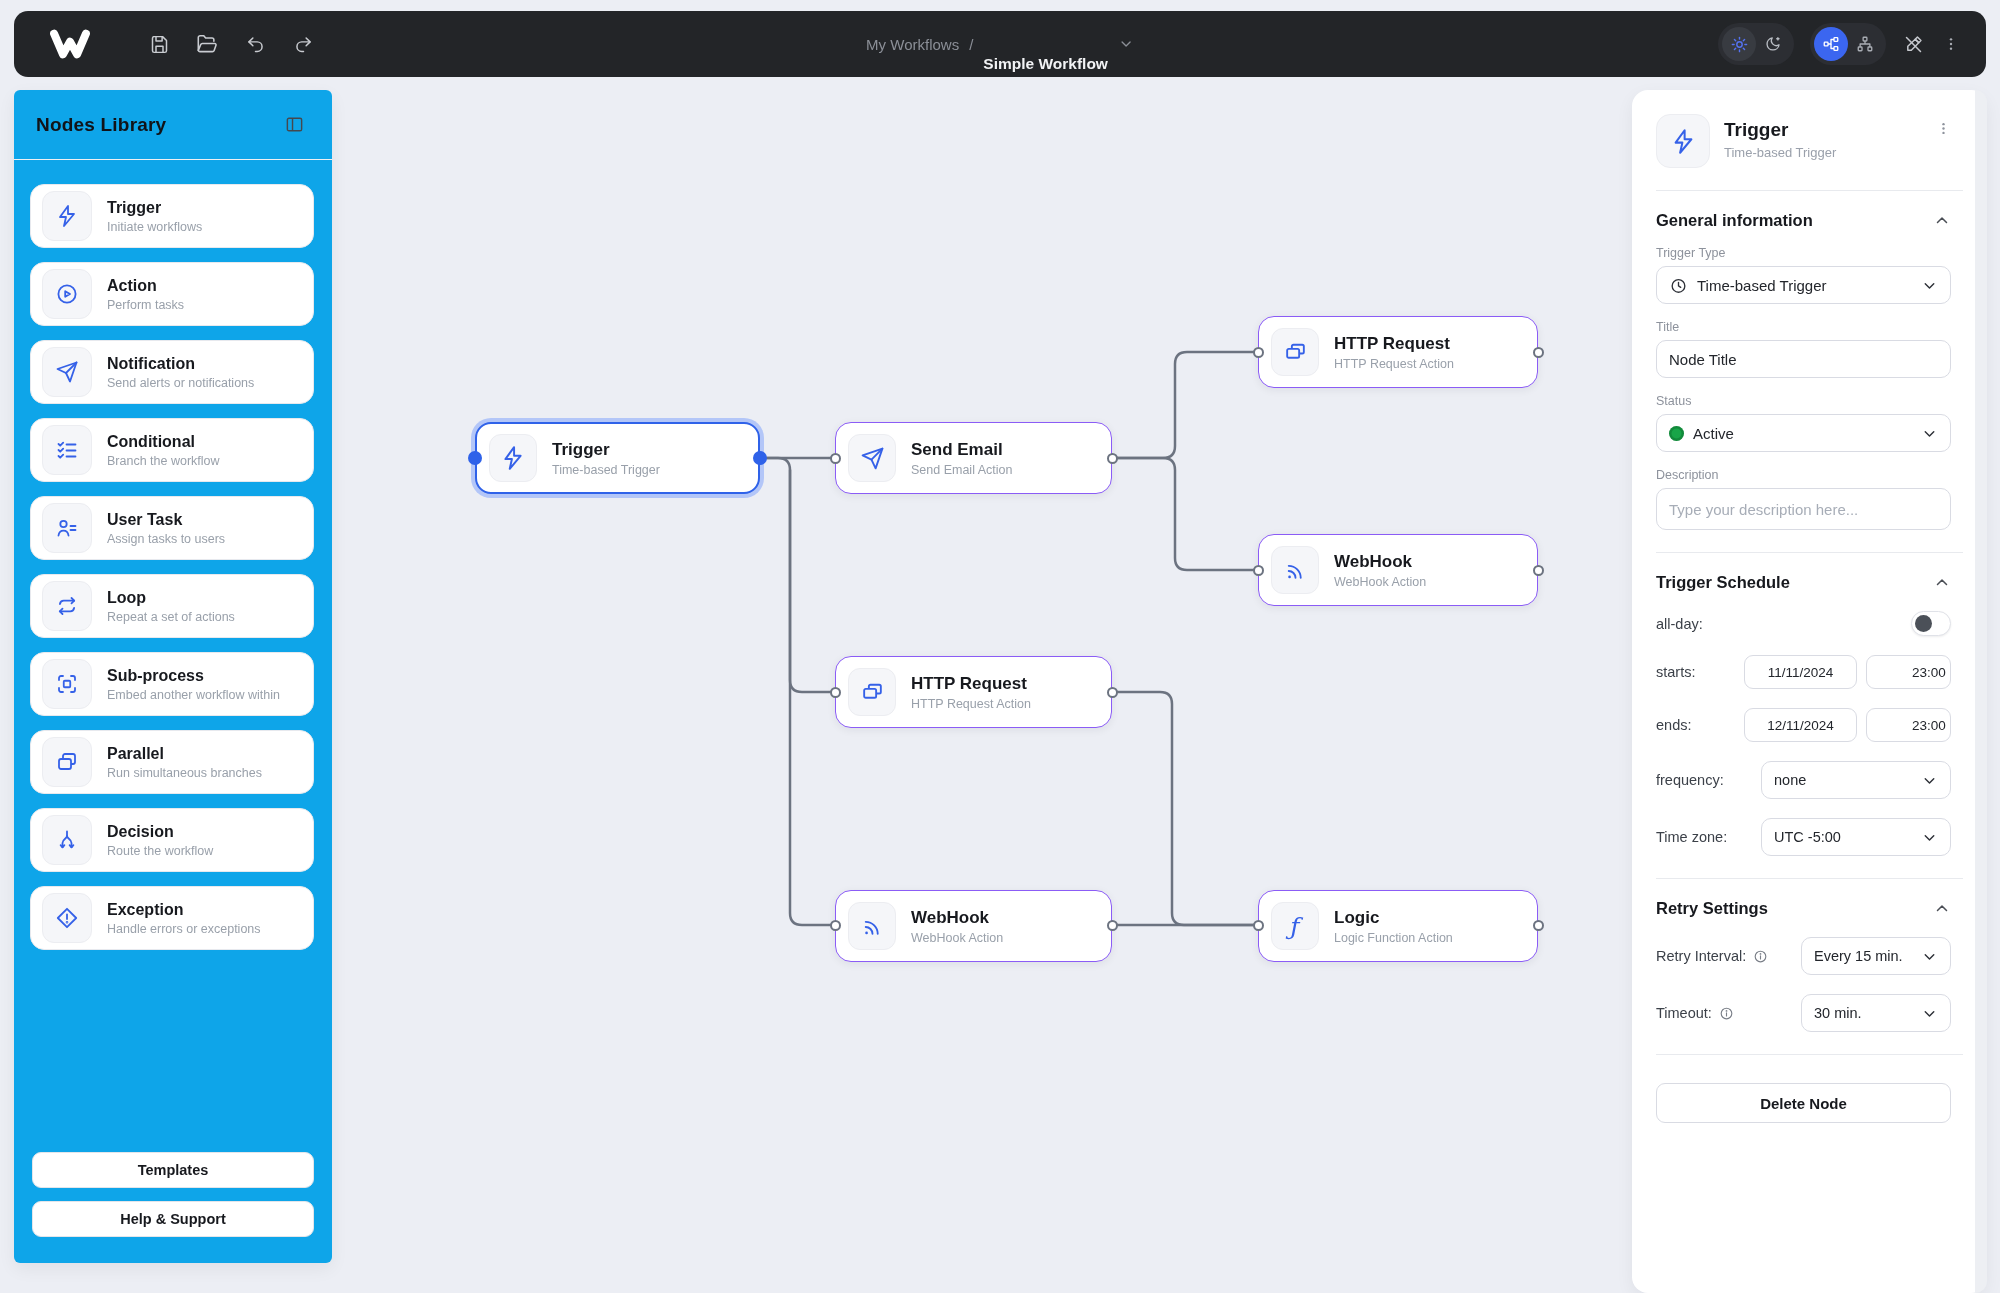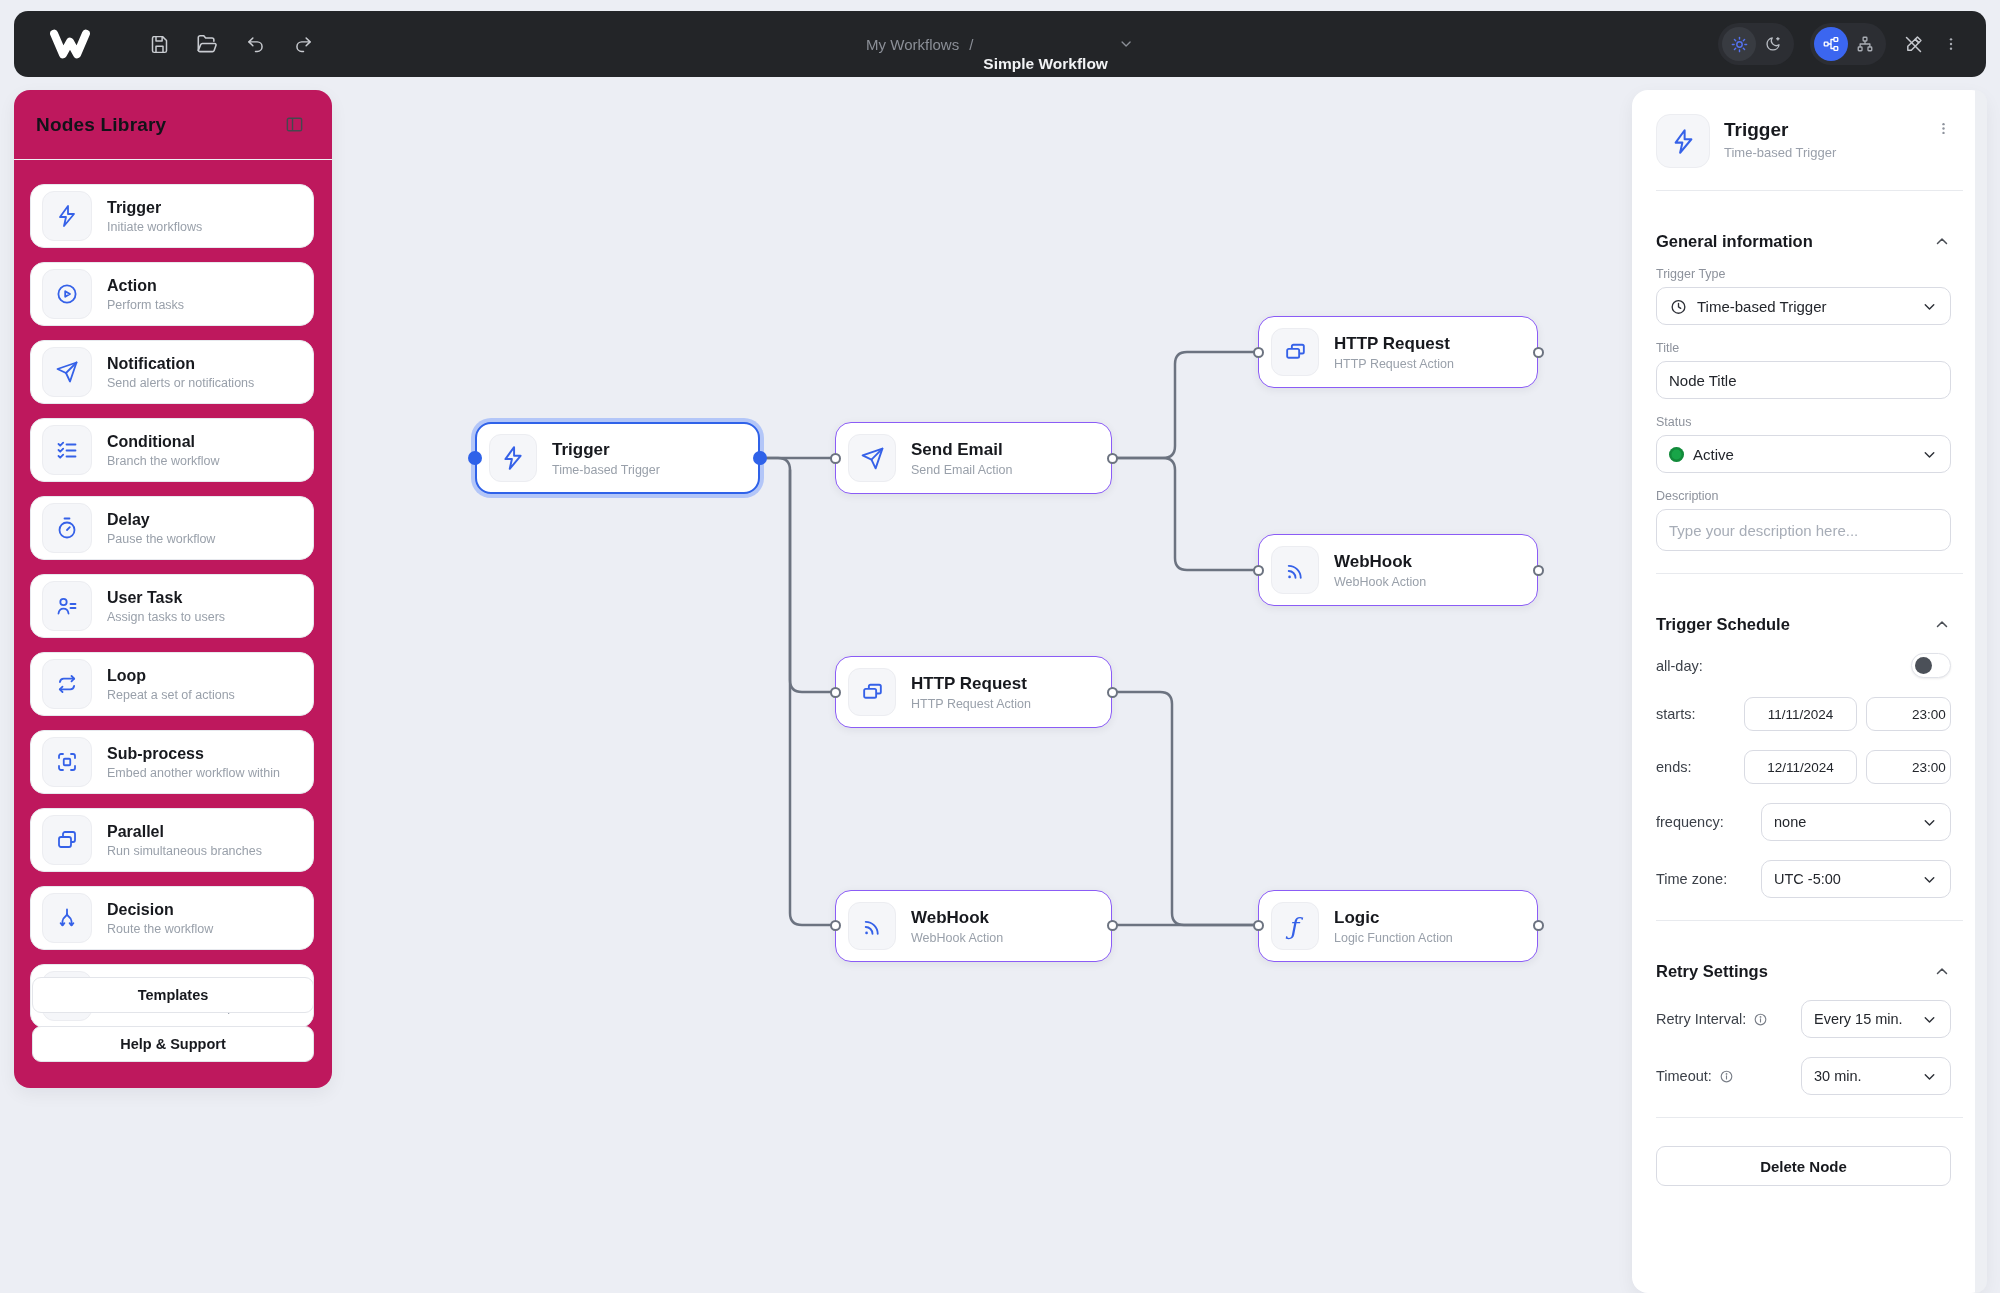--- a/index.html
+++ b/index.html
@@ -20,22 +20,22 @@
   .bc-current { color:#f2f3f5; font-weight:600; font-size:15.5px;margin-top:40px; }
   .tb-right { position:absolute; right:24px; top:50%; transform:translateY(-50%);
     display:flex; align-items:center; gap:16px; }
   .pill { width:76px; height:42px; background:#2c2e33; border-radius:21px;
     display:flex; align-items:center; justify-content:space-between; padding:0 4px; }
   .pill .seg { width:34px; height:34px; border-radius:50%; display:flex; align-items:center; justify-content:center; }
   .seg.active-dark { background:#383b41; }
   .seg.active-blue { background:#3b66f0; }
 
   
-  .sidebar { position:absolute; left:14px; top:90px; width:318px; height:998px;
-    background:#be185d; border-radius:16px; box-shadow:0 6px 18px rgba(20,24,40,.06); }
+  .sidebar { position:absolute; left:14px; top:90px; width:318px; height:1173px;
+    background:#0ea5e9; border-radius:6px; box-shadow:0 6px 18px rgba(20,24,40,.06); }
   .sb-header { height:70px; display:flex; align-items:center; justify-content:space-between;
     padding:0 28px 0 22px; border-bottom:1px solid #eef0f3; }
   .sb-title { font-size:19px; font-weight:700; color:#111318; letter-spacing:.2px; }
   .sb-list { padding:24px 18px 0 16px; }
   .sb-item { height:64px; border:1px solid #e7e9ee; border-radius:14px; background:#fff;
     display:flex; align-items:center; gap:15px; padding-left:11px; margin-bottom:14px; cursor:grab; }
   .sb-ic { width:50px; height:50px; border-radius:12px; background:#f5f6f9; border:1px solid #ecedf1;
     display:flex; align-items:center; justify-content:center; flex:0 0 auto; }
   .sb-item-title { font-size:16px; font-weight:700; color:#17191e; }
   .sb-item-sub { font-size:12.5px; color:#99a0aa; margin-top:3px; }
@@ -64,21 +64,21 @@
     background:#fff; border-radius:16px; box-shadow:0 6px 18px rgba(20,24,40,.06); padding:24px 36px 0 24px; }
   .panel-scroll { position:absolute; right:0; top:0; bottom:0; width:12px; background:#edeff3;
     border-radius:0 16px 16px 0; }
   .p-header { display:flex; align-items:flex-start; gap:14px; }
   .p-hic { width:54px; height:54px; border-radius:14px; background:#f5f6f9; border:1px solid #ecedf1;
     display:flex; align-items:center; justify-content:center; flex:0 0 auto; }
   .p-htitle { font-size:19px; font-weight:700; color:#17191e; margin-top:5px; }
   .p-hsub { font-size:13px; color:#9aa0ab; margin-top:4px; }
   .p-kebab { margin-left:auto; margin-top:6px; cursor:pointer; }
   .p-div { border-top:1px solid #e8eaee; margin:22px -12px 0 0; }
-  .p-sect { display:flex; align-items:flex-end; justify-content:space-between; margin-top:41px; }
+  .p-sect { display:flex; align-items:flex-end; justify-content:space-between; margin-top:20px; }
   .p-sect-title { font-size:16.5px; font-weight:700; color:#17191e; }
   .p-label { font-size:12.5px; color:#8d929c; margin:16px 0 6px; }
   .p-box { height:38px; border:1px solid #d9dbe3; border-radius:10px; background:#fff;
     display:flex; align-items:center; padding:0 12px; gap:9px; font-size:15px; color:#23262c; cursor:pointer; }
   .p-box .chev { margin-left:auto; }
   .p-input { width:100%; height:38px; border:1px solid #d9dbe3; border-radius:10px; padding:0 12px;
     font-size:15px; color:#23262c; font-family:"Liberation Sans", sans-serif; outline:none; background:#fff; }
   .p-input::placeholder { color:#a7adb7; }
   .dot-green { width:15px; height:15px; border-radius:50%; background:#18a548;
     box-shadow:inset 0 0 0 2.5px rgba(0,60,20,.25); }
@@ -270,33 +270,20 @@
               <path d="M11.5 12.5h9"></path>
               <path d="M11.5 18.5h9"></path>
             </svg>
           </span>
         <span>
             <div class="sb-item-title">Conditional</div>
             <div class="sb-item-sub">Branch the workflow</div>
           </span>
       </div>
 
-      <div class="sb-item">
-        <span class="sb-ic">
-            <svg width="24" height="24" viewBox="0 0 24 24" fill="none" stroke="#3561e8" stroke-width="1.8" stroke-linecap="round">
-              <path d="M9.5 2.5h5"></path>
-              <circle cx="12" cy="14" r="7.5"></circle>
-              <path d="m12 14 2.8-2.8"></path>
-            </svg>
-          </span>
-        <span>
-            <div class="sb-item-title">Delay</div>
-            <div class="sb-item-sub">Pause the workflow</div>
-          </span>
-      </div>
 
       <div class="sb-item">
         <span class="sb-ic">
             <svg width="24" height="24" viewBox="0 0 24 24" fill="none" stroke="#3561e8" stroke-width="1.8" stroke-linecap="round">
               <circle cx="8.5" cy="8" r="3.2"></circle>
               <path d="M3.5 19.5c.4-3.1 2.4-4.9 5-4.9s4.6 1.8 5 4.9"></path>
               <path d="M15.5 10h5"></path>
               <path d="M15.5 14h5"></path>
             </svg>
           </span>

